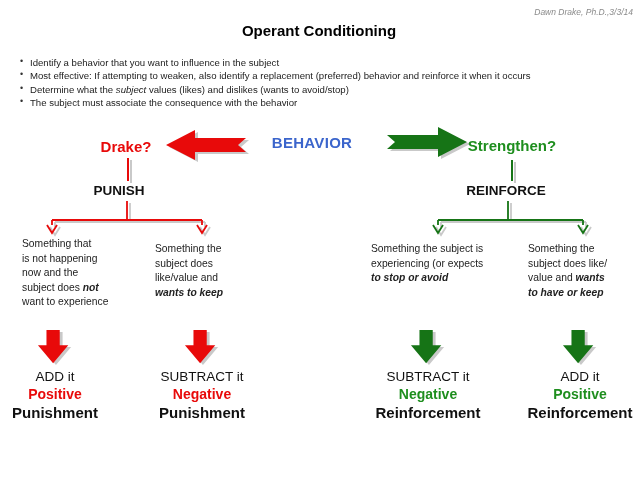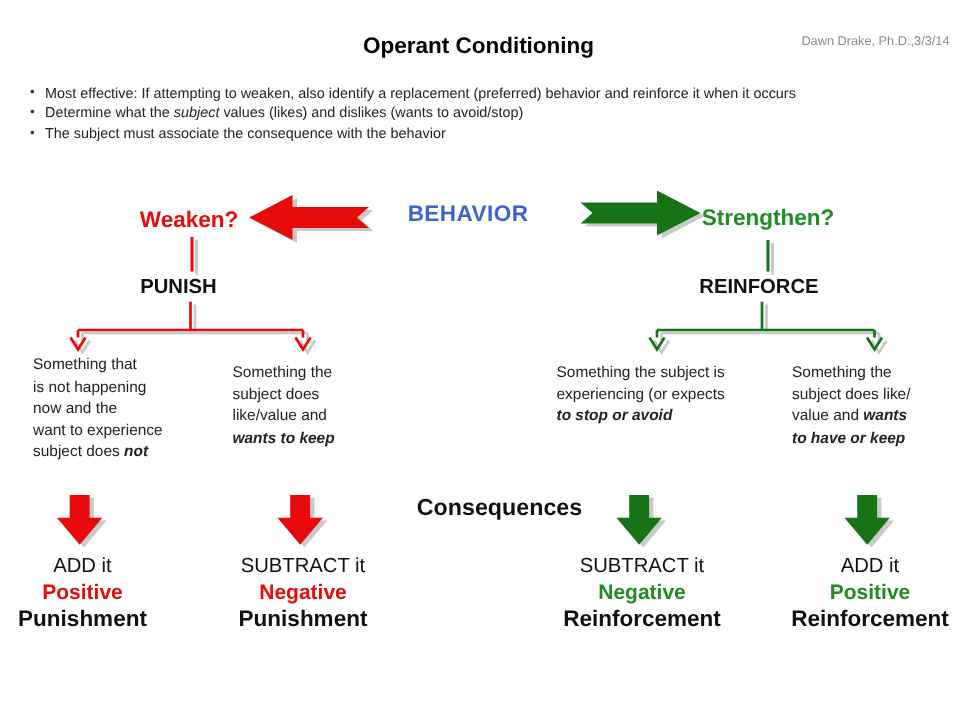--- a/index.html
+++ b/index.html
@@ -5,21 +5,21 @@
   :root{
     --red:#e80a0a; --green:#1e8e1e; --green-arrow:#167416; --blue:#3b65cc;
     --credit-gray:#8a8a8a; --shadow:#c9c9c9; --ink:#1a1a1a;
   }
   html,body{margin:0;padding:0;background:#fff;}
   .slide{
     position:relative; width:638px; height:479px; background:#ffffff; overflow:hidden;
     font-family:"Liberation Sans", sans-serif; color:var(--ink);
   }
   .abs{position:absolute;}
-  .credit{top:22px; right:5px; font-size:8.5px; color:var(--credit-gray);}
+  .credit{top:7px; right:5px; font-size:8.5px; font-style:italic; color:var(--credit-gray);}
   .title{top:22px; left:0; width:100%; text-align:center; font-size:15px; font-weight:bold; color:#000000; margin:0;}
   .bullets{top:56px; left:20px; width:614px; font-size:9.6px; line-height:13.3px; color:#222;}
   .bullet{position:relative; padding-left:10px; white-space:nowrap;}
   .bullet::before{content:"\2022"; position:absolute; left:0; top:-1px; font-size:9px; color:#333;}
   .it{font-style:italic;}
   .em{font-style:italic; font-weight:bold;}
   .lbl{text-align:center; white-space:nowrap;}
   .weaken{top:138px; left:61px; width:130px; font-size:15px; font-weight:bold; color:var(--red);}
   .behavior{top:134px; left:251px; width:122px; font-size:15px; font-weight:bold; color:var(--blue); letter-spacing:.3px;}
   .strengthen{top:137px; left:452px; width:120px; font-size:15px; font-weight:bold; color:var(--green);}
@@ -49,26 +49,27 @@
 </style>
 </head>
 <body>
 
 <div class="slide">
 
   <div class="abs credit">Dawn Drake, Ph.D.,3/3/14</div>
   <h1 class="abs title">Operant Conditioning</h1>
 
   <div class="abs bullets">
+      <div class="bullet"><span>Identify a behavior that you want to influence in the subject</span></div>
       <div class="bullet"><span>Most effective: If attempting to weaken, also identify a replacement (preferred) behavior and reinforce it when it occurs</span></div>
       <div class="bullet"><span>Determine what the </span><span class="it">subject</span><span> values (likes) and dislikes (wants to avoid/stop)</span></div>
       <div class="bullet"><span>The subject must associate the consequence with the behavior</span></div>
     </div>
 
-  <div class="abs lbl weaken">Weaken?</div>
+  <div class="abs lbl weaken">Drake?</div>
 
   <svg class="abs arrow-left" width="87" height="34" viewBox="0 0 87 34">
     <polygon points="0,15 29,0 29,8 80,8 72,15 80,22 29,22 29,30" transform="translate(3,2)" style="fill:var(--shadow)"></polygon>
     <polygon points="0,15 29,0 29,8 80,8 72,15 80,22 29,22 29,30" style="fill:var(--red)"></polygon>
   </svg>
 
   <div class="abs lbl behavior">BEHAVIOR</div>
 
   <svg class="abs arrow-right" width="89" height="34" viewBox="0 0 89 34">
     <polygon points="83,15 54,0 54,8 3,8 11,15 3,22 54,22 54,30" transform="translate(3,2)" style="fill:var(--shadow)"></polygon>
@@ -90,42 +91,41 @@
 
   <svg class="abs bracket-green" width="165" height="38" viewBox="0 0 165 38">
     <path d="M78,0 V19 M8,19 H153 M8,19 V24 M153,19 V24 M3,24 L8,32 L13,24 M148,24 L153,32 L158,24" transform="translate(3,2)" style="stroke:var(--shadow);stroke-width:1.8;fill:none"></path>
     <path d="M78,0 V19 M8,19 H153 M8,19 V24 M153,19 V24 M3,24 L8,32 L13,24 M148,24 L153,32 L158,24" style="stroke:var(--green-arrow);stroke-width:1.8;fill:none"></path>
   </svg>
 
   <div class="abs desc d1">
       <div class="line"><span>Something that</span></div>
       <div class="line"><span>is not happening</span></div>
       <div class="line"><span>now and the</span></div>
+      <div class="line"><span>subject does </span><span class="em">not</span></div>
       <div class="line"><span>want to experience</span></div>
-      <div class="line"><span>subject does </span><span class="em">not</span></div>
     </div>
   <div class="abs desc d2">
       <div class="line"><span>Something the</span></div>
       <div class="line"><span>subject does</span></div>
       <div class="line"><span>like/value and</span></div>
       <div class="line"><span class="em">wants to keep</span></div>
     </div>
   <div class="abs desc d3">
       <div class="line"><span>Something the subject is</span></div>
       <div class="line"><span>experiencing (or expects</span></div>
       <div class="line"><span class="em">to stop or avoid</span></div>
     </div>
   <div class="abs desc d4">
       <div class="line"><span>Something the</span></div>
       <div class="line"><span>subject does like/</span></div>
       <div class="line"><span>value and </span><span class="em">wants</span></div>
       <div class="line"><span class="em">to have or keep</span></div>
     </div>
 
-  <div class="abs lbl consequences">Consequences</div>
 
   <div class="abs outcome o1 col-red">
     <svg class="down-arrow" width="38" height="38" viewBox="0 0 38 38">
       <polygon points="10,0 24,0 24,16 33,16 17,35 1,16 10,16" transform="translate(3,2)" style="fill:var(--shadow)"></polygon>
       <polygon points="10,0 24,0 24,16 33,16 17,35 1,16 10,16" style="fill:var(--red)"></polygon>
     </svg>
     <div class="action">ADD it</div>
     <div class="valence">Positive</div>
     <div class="otype">Punishment</div>
   </div>

